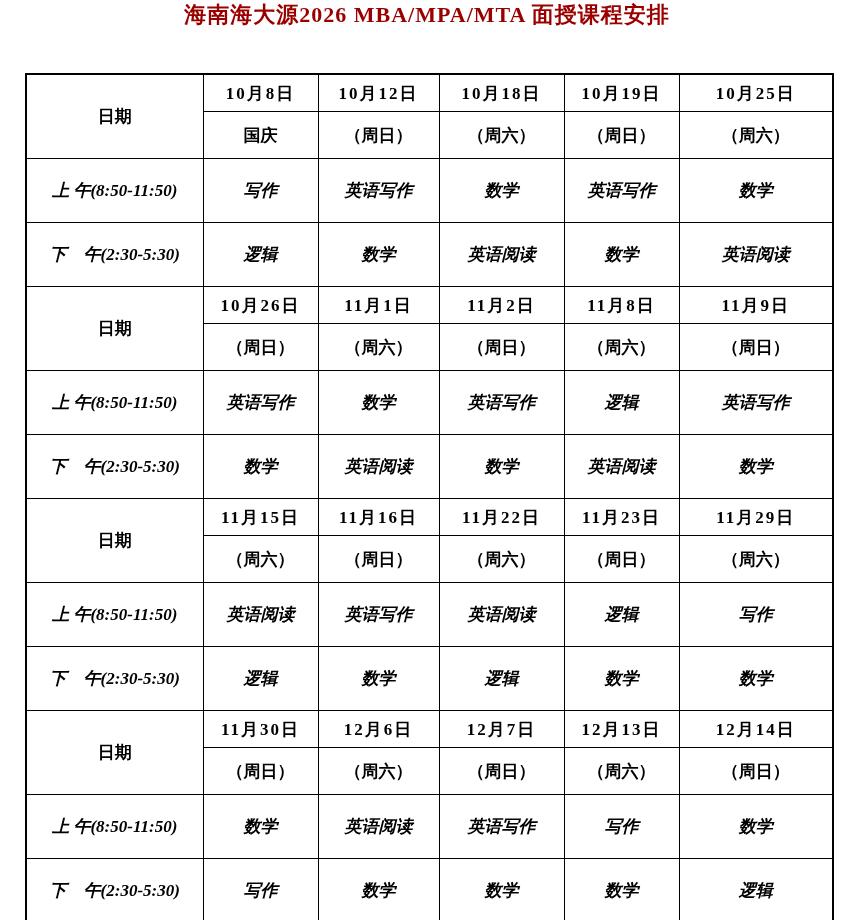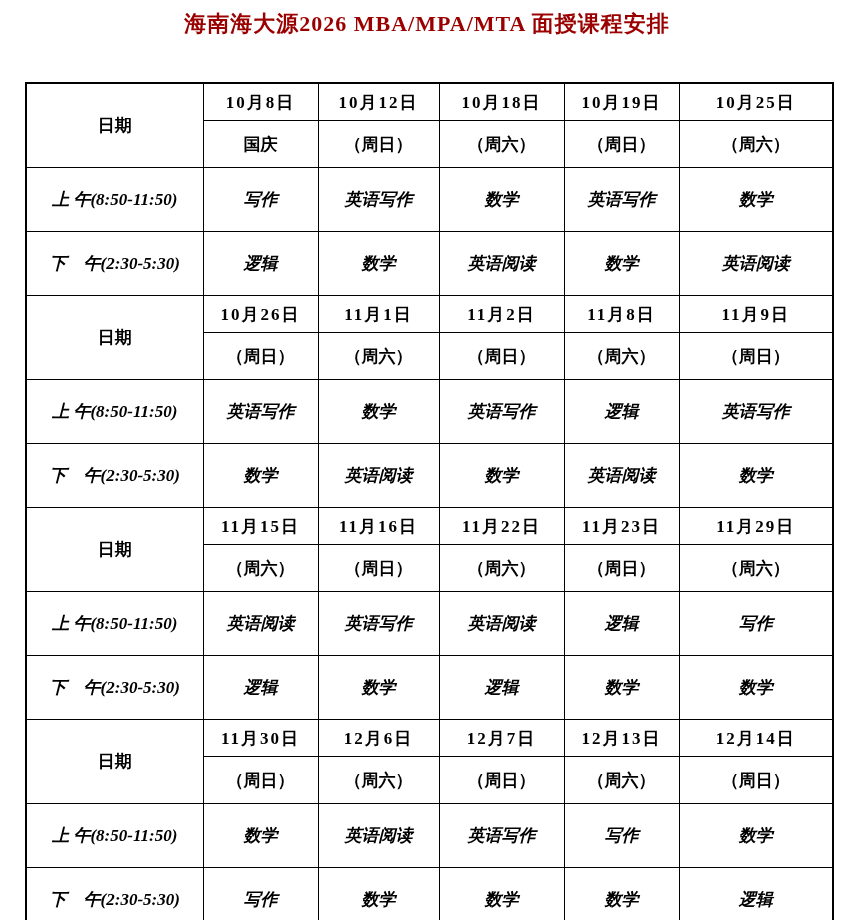--- a/index.html
+++ b/index.html
@@ -2,21 +2,21 @@
 <html><head>
 <meta charset="utf-8">
 <style>
   html,body { margin:0; padding:0; background:#ffffff; }
   body {
     width:854px; height:920px;
     font-family:"Liberation Serif", serif;
     color:#000;
   }
   .title {
-    margin:0; padding-top:9px;
+    margin:0; 
     text-align:center;
     font-size:22px; font-weight:bold;
     color:#9b0000;
     letter-spacing:1px;
   }
   table.schedule {
     border-collapse:collapse;
     table-layout:fixed;
     margin:43px 0 0 25px;
     border:2px solid #000;

